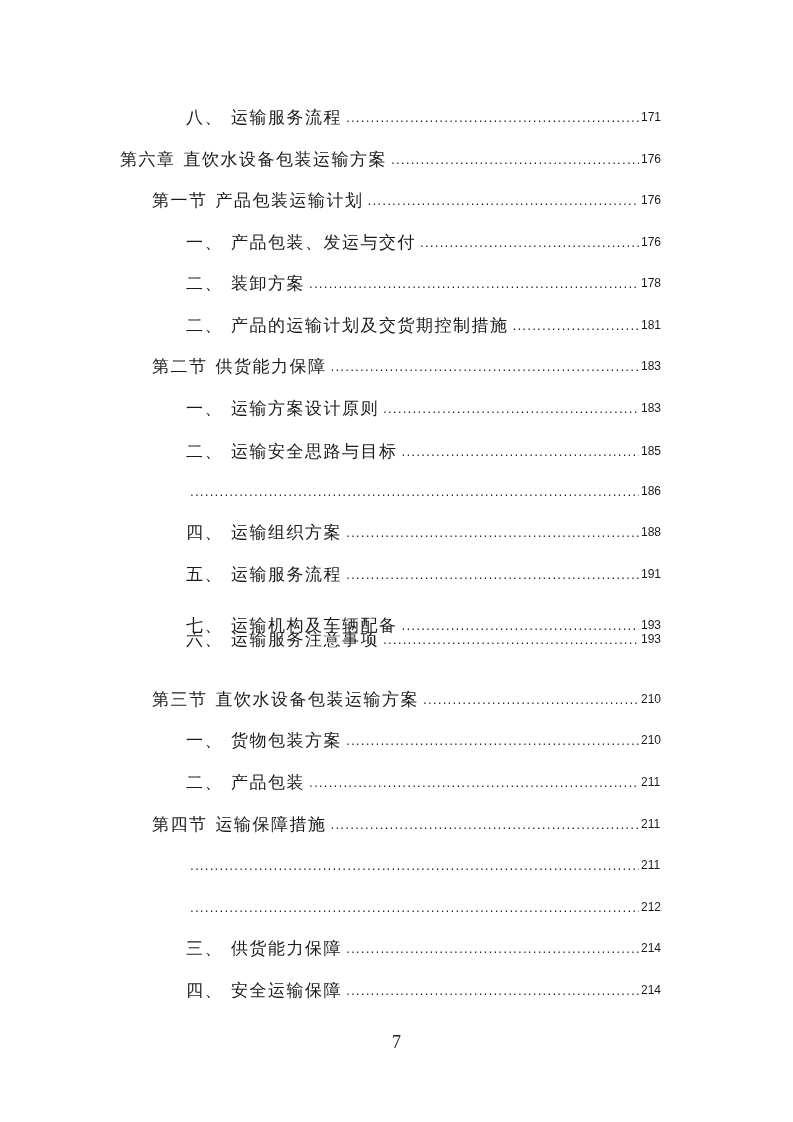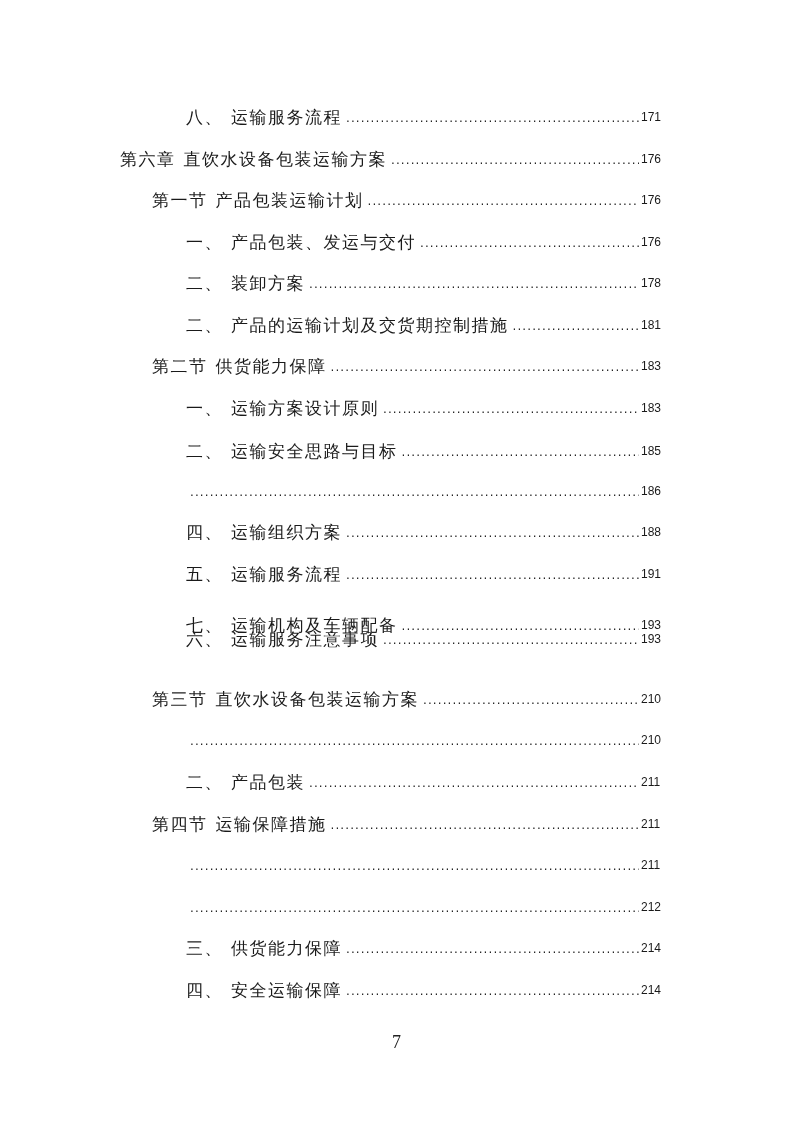--- a/index.html
+++ b/index.html
@@ -149,20 +149,21 @@
     <span class="toc-title"><span class="num-prefix">七、</span><span>运输机构及车辆配备</span></span>
     <span class="toc-leader"></span>
     <span class="toc-page">193</span>
   </div>
   <div class="toc-entry level-2" style="top:588px">
     <span class="toc-title"><span class="num-prefix">第三节</span><span>直饮水设备包装运输方案</span></span>
     <span class="toc-leader"></span>
     <span class="toc-page">210</span>
   </div>
   <div class="toc-entry level-3" style="top:629px">
+    <span class="toc-title"><span class="num-prefix">一、</span><span>货物包装方案</span></span>
     <span class="toc-leader"></span>
     <span class="toc-page">210</span>
   </div>
   <div class="toc-entry level-3" style="top:671px">
     <span class="toc-title"><span class="num-prefix">二、</span><span>产品包装</span></span>
     <span class="toc-leader"></span>
     <span class="toc-page">211</span>
   </div>
   <div class="toc-entry level-2" style="top:713px">
     <span class="toc-title"><span class="num-prefix">第四节</span><span>运输保障措施</span></span>

